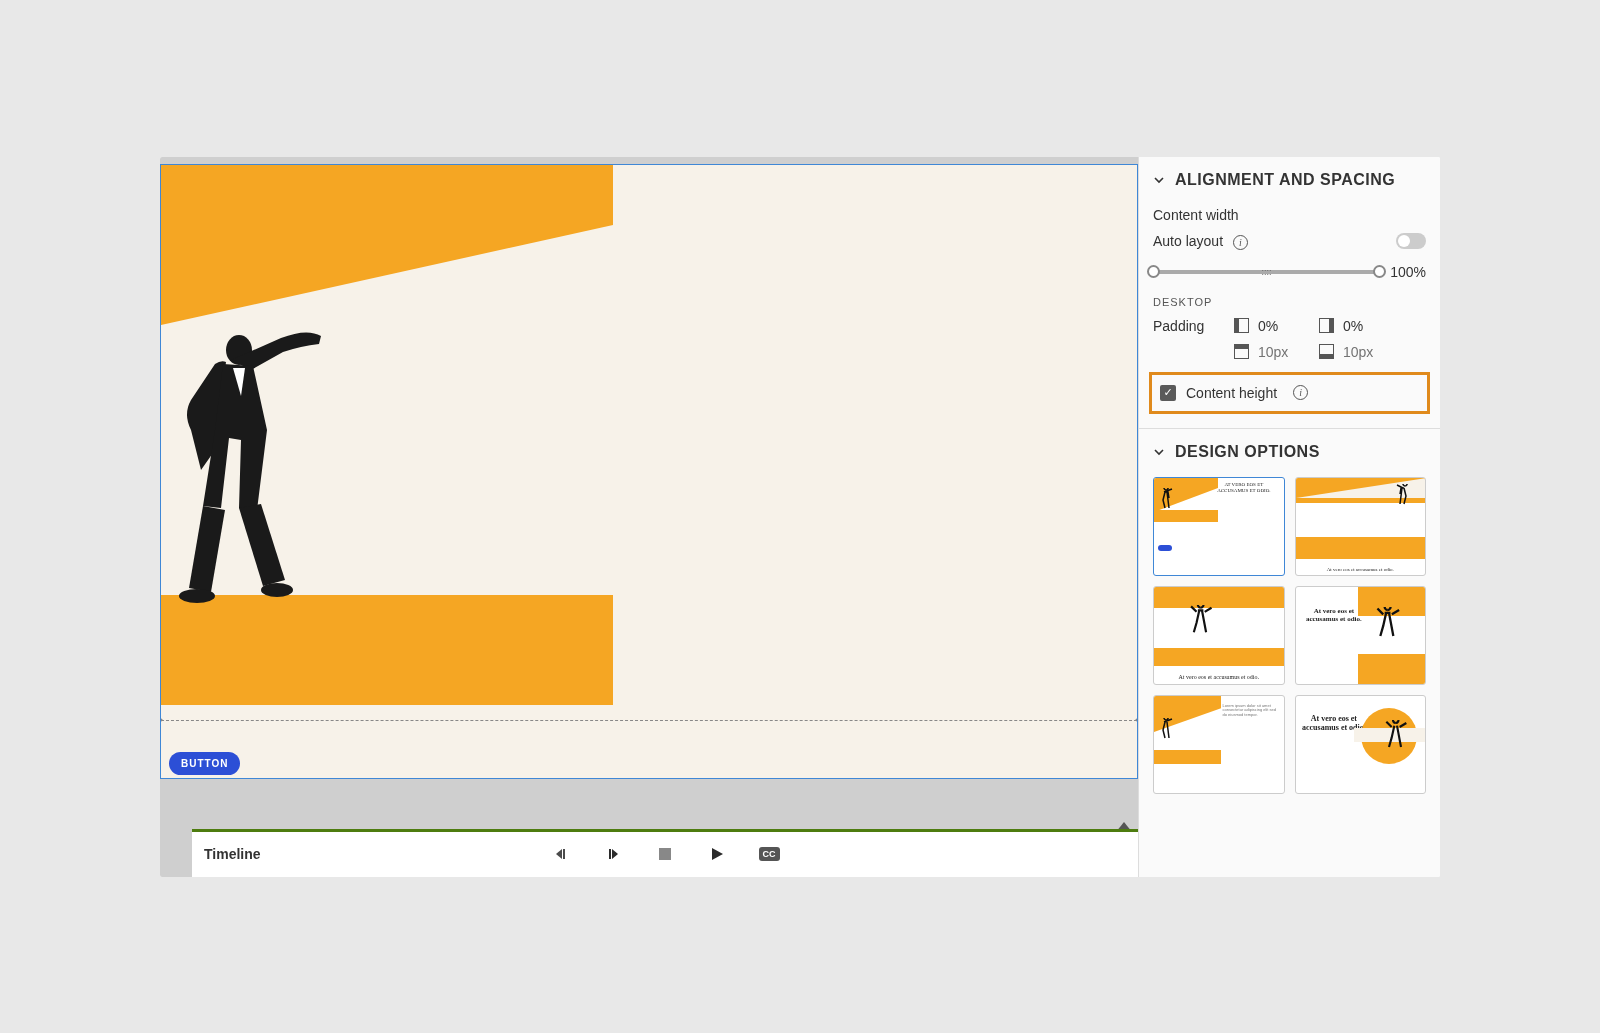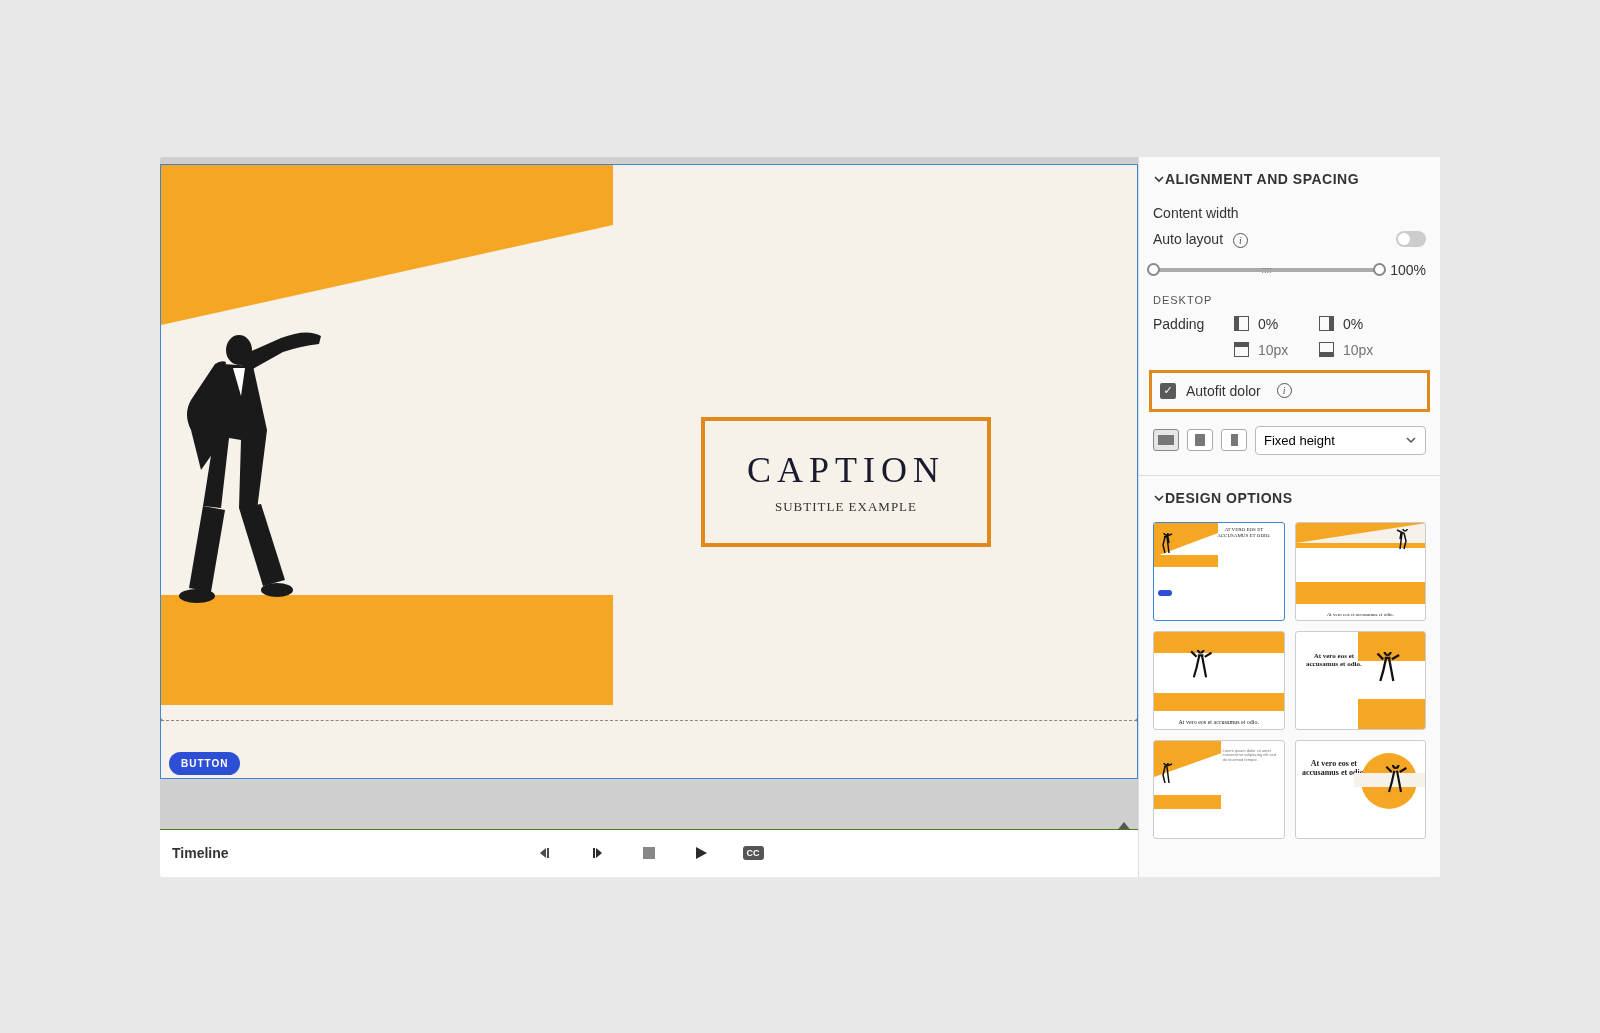--- a/index.html
+++ b/index.html
@@ -12,28 +12,28 @@
 .slide-half svg.bg { position: absolute; left: 0; top: 0; }
 .man-figure { position: absolute; left: 10px; top: 165px; width: 190px; height: 280px; }
 .caption-box { position: absolute; left: 540px; top: 252px; width: 290px; height: 130px; border: 4px solid #e08a1c; display: flex; flex-direction: column; align-items: center; justify-content: center; background: #f7f2e9; }
 .caption-title { font-family: Georgia, 'Times New Roman', serif; font-size: 36px; letter-spacing: 6px; color: #1a1a2e; }
 .caption-sub { font-family: Georgia, serif; font-size: 13px; letter-spacing: 1px; color: #333; margin-top: 8px; }
 .dashed-line { position: absolute; left: 0; top: 555px; width: 100%; border-top: 1.5px dashed #888; }
 .dash-handle-left { position: absolute; left: -6px; top: 548px; width: 0; height: 0; border-top: 7px solid transparent; border-bottom: 7px solid transparent; border-left: 8px solid #888; }
 .dash-handle-right { position: absolute; right: -6px; top: 548px; width: 0; height: 0; border-top: 7px solid transparent; border-bottom: 7px solid transparent; border-right: 8px solid #888; }
 .button-pill { position: absolute; left: 8px; bottom: 3px; background: #2c4fd6; color: #fff; font-size: 10px; font-weight: 700; letter-spacing: 1px; padding: 6px 12px; border-radius: 14px; }
 .scroll-tri { position: absolute; right: 6px; bottom: -3px; width: 0; height: 0; border-left: 8px solid transparent; border-right: 8px solid transparent; border-bottom: 10px solid #555; }
-.timeline-bar { height: 48px; background: #fff; border-top: 1px solid #4d7c0f; display: flex; align-items: center; position: relative; padding: 0 12px; }
+.timeline-bar { height: 48px; background: #fff; border-top: 3px solid #4d7c0f; display: flex; align-items: center; position: relative; padding: 0 12px; margin-left: 32px; }
 .timeline-label { font-size: 14px; color: #333; font-weight: 600; }
 .timeline-controls { position: absolute; left: 50%; transform: translateX(-50%); display: flex; gap: 28px; align-items: flex-end; }
 .tl-btn { width: 24px; height: 24px; display: flex; align-items: center; justify-content: center; color: #3a3a3a; cursor: pointer; }
 .cc-badge { background: #555; color: #fff; font-size: 9px; font-weight: 700; padding: 2px 4px; border-radius: 3px; }
 
 .side-panel { width: 302px; background: #fafafa; border-left: 1px solid #ddd; display: flex; flex-direction: column; overflow-y: auto; }
-.section-header { display: flex; align-items: center; padding: 14px 14px 10px; font-size: 14px; font-weight: 700; letter-spacing: 0.5px; color: #333; }
+.section-header { display: flex; align-items: center; gap: 10px; padding: 14px 14px 10px; font-size: 16px; font-weight: 700; letter-spacing: 0.5px; color: #333; }
 .chevron { width: 12px; height: 12px; display: inline-flex; }
 .row { display: flex; align-items: center; justify-content: space-between; padding: 8px 14px; font-size: 14px; color: #333; }
 .label { font-size: 14px; color: #333; }
 .info-icon { width: 15px; height: 15px; border: 1.3px solid #555; border-radius: 50%; display: inline-flex; align-items: center; justify-content: center; font-size: 10px; font-style: italic; font-family: serif; color: #555; margin-left: 6px; }
 .toggle-off { width: 30px; height: 16px; background: #ccc; border-radius: 10px; position: relative; }
 .toggle-off::after { content: ''; position: absolute; left: 2px; top: 2px; width: 12px; height: 12px; background: #fff; border-radius: 50%; }
 .slider-row { padding: 6px 14px 6px; display: flex; align-items: center; gap: 10px; }
 .slider-track { flex: 1; height: 4px; background: #aaa; border-radius: 2px; position: relative; }
 .slider-thumb-l { position: absolute; left: -6px; top: -5px; width: 13px; height: 13px; border: 2px solid #888; background: #fff; border-radius: 50%; }
 .slider-thumb-xl { position: absolute; left: 50%; top: -3px; transform: translateX(-50%); color: #666; font-size: 9px; }
@@ -95,24 +95,20 @@
               <path d="M68 178 L92 256 L114 250 L90 174 Z"></path>
               <ellipse cx="26" cy="266" rx="18" ry="7"></ellipse>
               <ellipse cx="106" cy="260" rx="16" ry="7"></ellipse>
             </g>
             <g fill="#fff">
               <path d="M62 38 L74 38 L70 66 Z"></path>
             </g>
           </svg>
         </div>
 
-        <div class="caption-box">
-          <div class="caption-title">CAPTION</div>
-          <div class="caption-sub">SUBTITLE EXAMPLE</div>
-        </div>
 
         <div class="dashed-line"></div>
         <div class="dash-handle-left"></div>
         <div class="dash-handle-right"></div>
 
         <div class="button-pill">BUTTON</div>
       </div>
       <div class="scroll-tri"></div>
     </div>
 
@@ -189,41 +185,24 @@
 
       <span></span>
       <span class="pad-icon top-bar"></span>
       <span class="pad-val dim">10px</span>
       <span class="pad-icon bottom-bar"></span>
       <span class="pad-val dim">10px</span>
     </div>
 
     <div class="autofit-row">
       <div class="checkbox">✓</div>
-      <span class="label">Autofit dolor</span>
+      <span class="label">Content height</span>
       <span class="info-icon">i</span>
     </div>
 
-    <div class="resp-row">
-      <div class="resp-icon active">
-          <div class="inner" style="width:16px;height:10px;"></div>
-        </div>
-      <div class="resp-icon">
-          <div class="inner" style="width:10px;height:12px;"></div>
-        </div>
-      <div class="resp-icon">
-          <div class="inner" style="width:7px;height:12px;"></div>
-        </div>
-      <div class="resp-select">
-        <span>Fixed height</span>
-        <svg width="12" height="12" viewBox="0 0 12 12">
-            <path d="M2 4 L6 8 L10 4" stroke="#555" stroke-width="1.5" fill="none"></path>
-          </svg>
-      </div>
-    </div>
 
     <div class="section-divider"></div>
 
     <div class="section-header">
       <span class="chevron">
         <svg width="12" height="12" viewBox="0 0 12 12">
             <path d="M2 4 L6 8 L10 4" stroke="#333" stroke-width="1.6" fill="none"></path>
           </svg>
       </span>
       <span>DESIGN OPTIONS</span>

